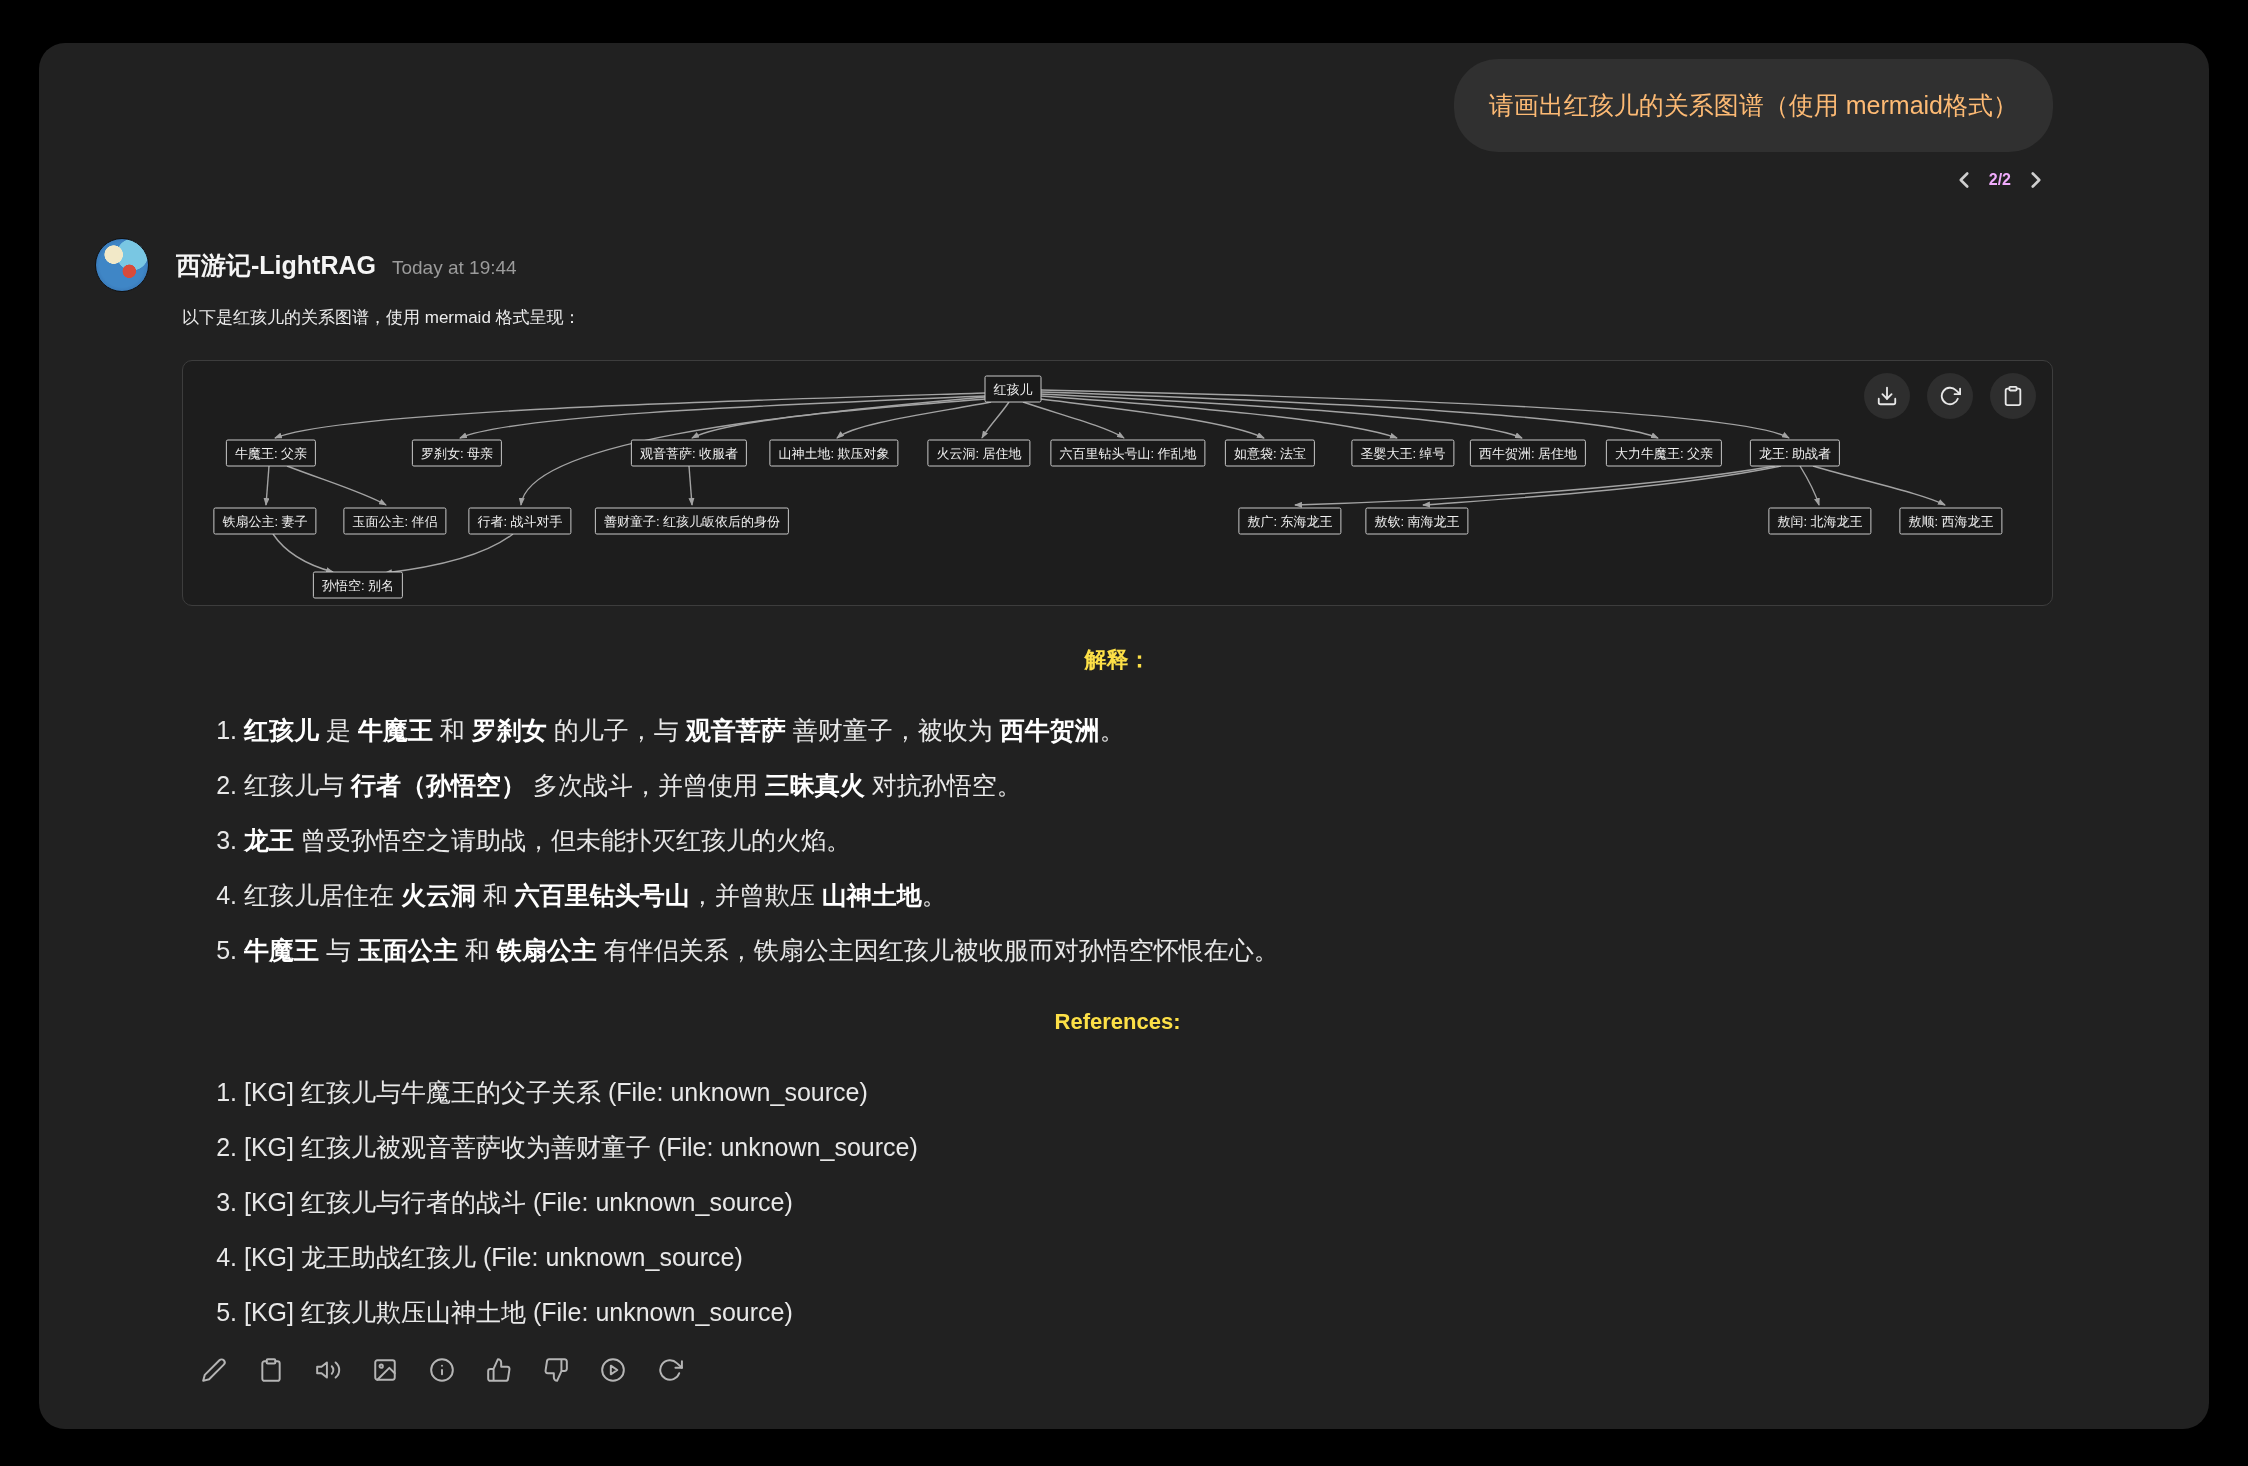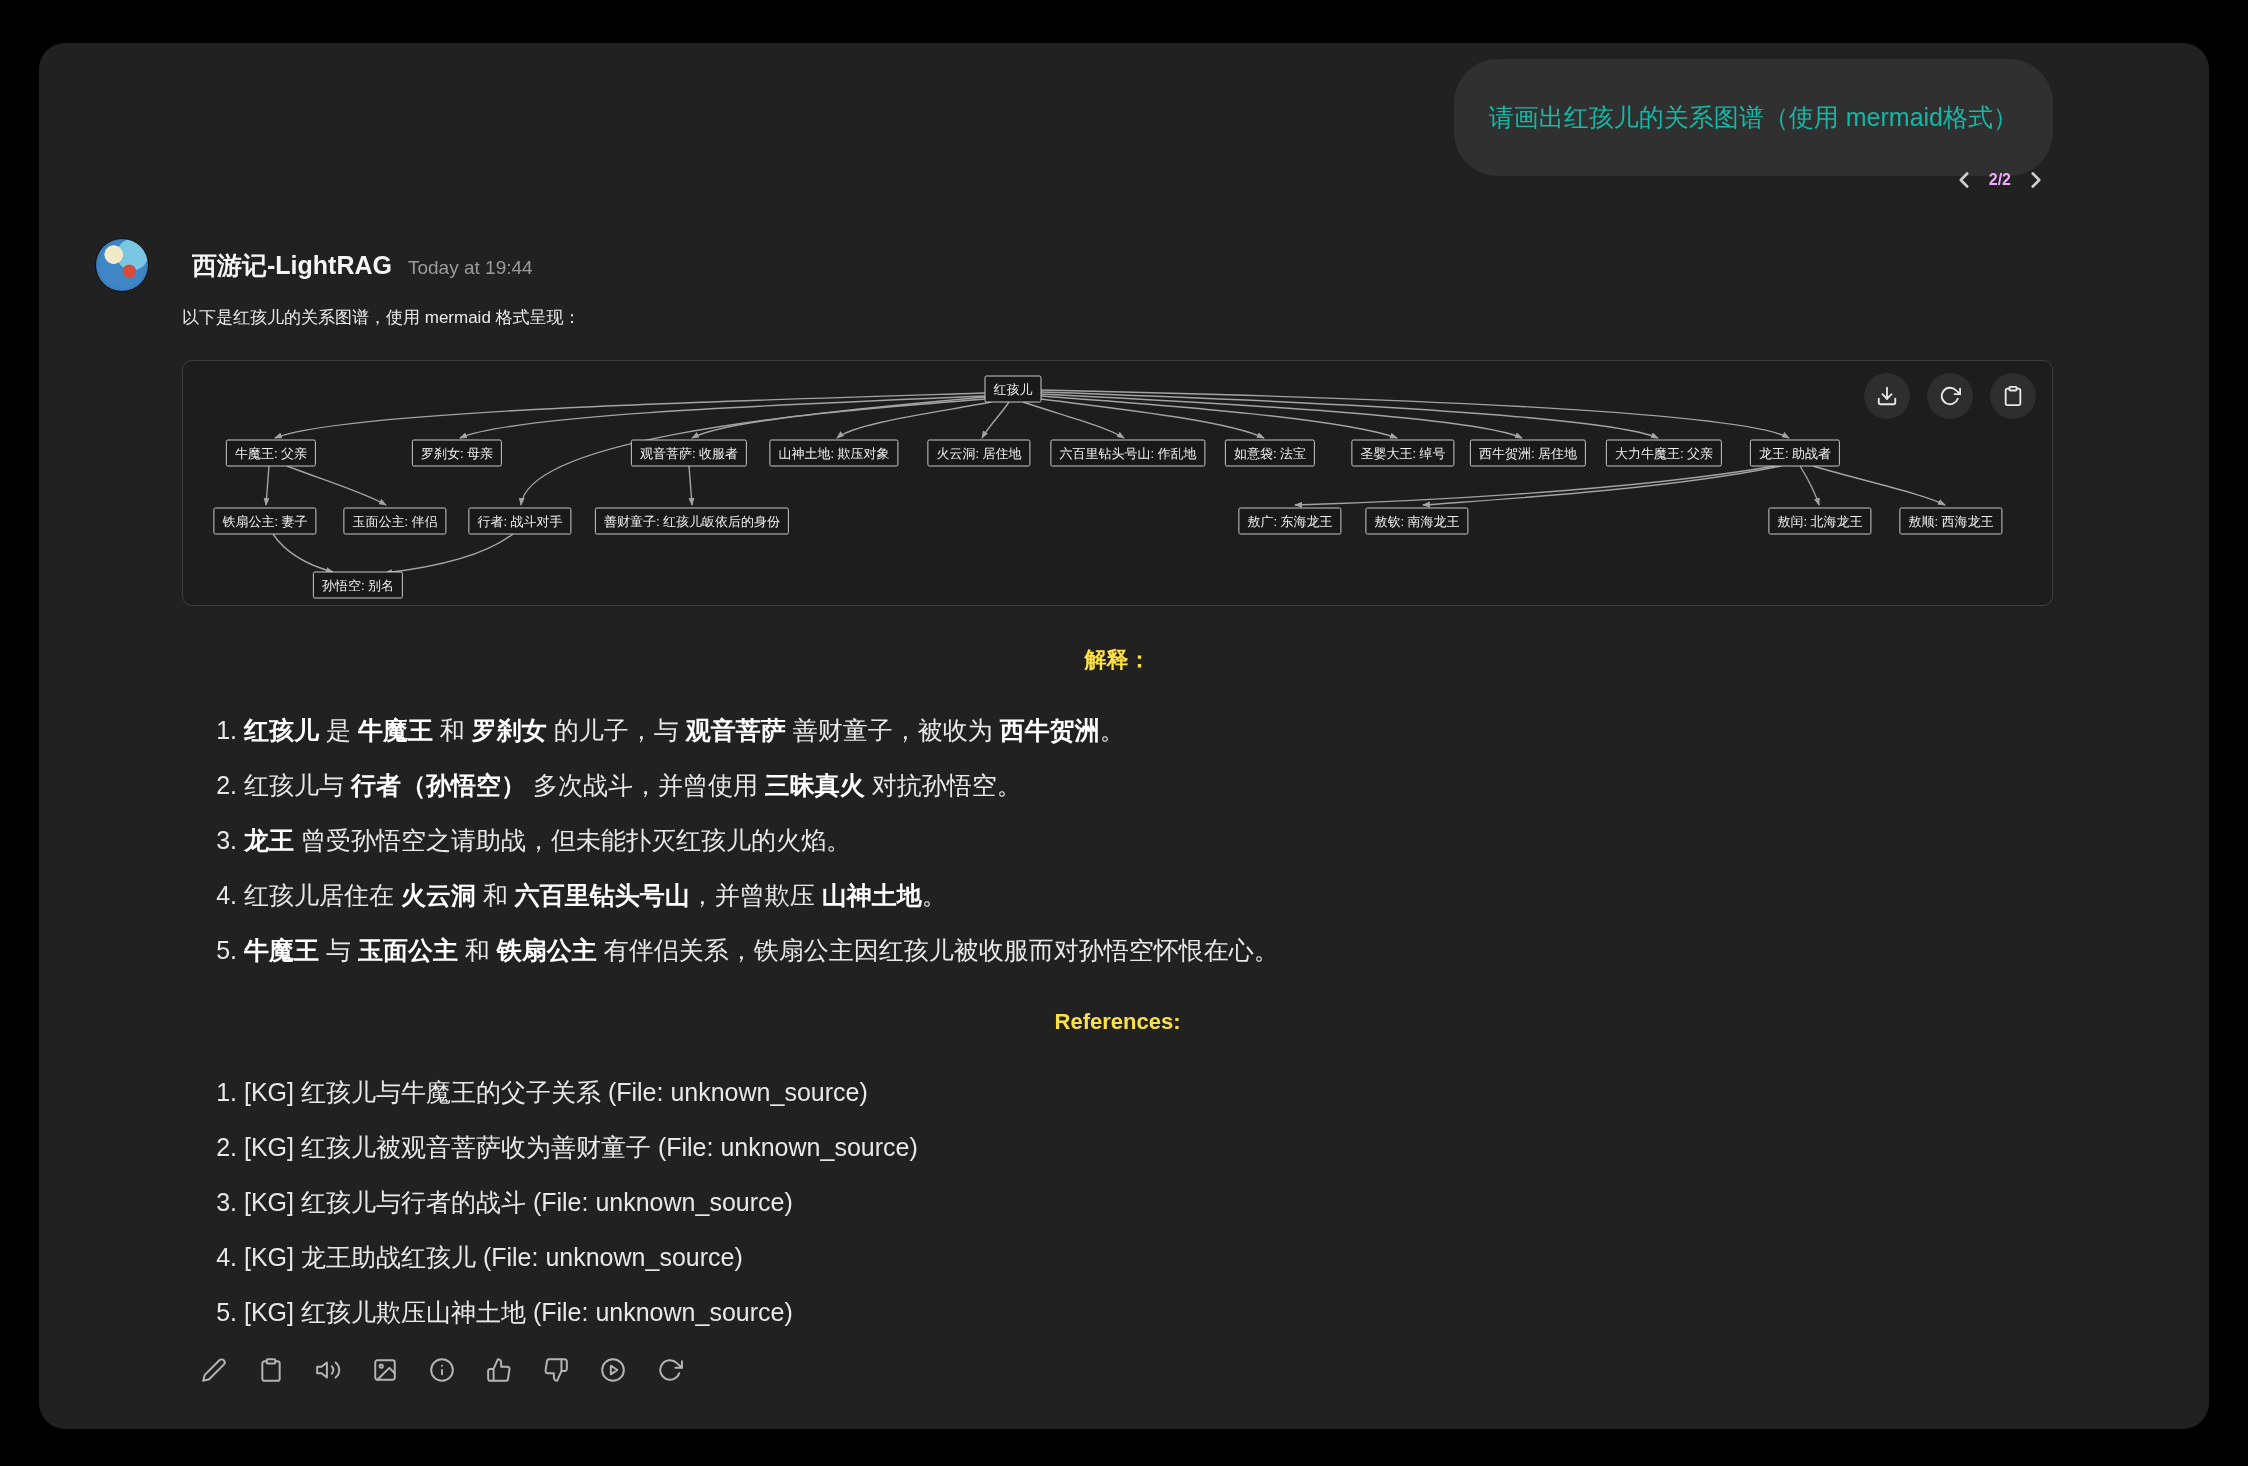--- a/index.html
+++ b/index.html
@@ -3,32 +3,32 @@
 <meta charset="utf-8">
 <style>
   * { margin:0; padding:0; box-sizing:border-box; }
   html,body { width:2248px; height:1466px; background:#000; overflow:hidden;
     font-family:"Liberation Sans","DejaVu Sans",sans-serif; color:#ececec; }
   .panel { position:absolute; left:39px; top:43px; width:2170px; height:1386px;
     background:#212121; border-radius:26px; }
 
   
   .user-row { position:absolute; top:16px; right:156px; }
-  .user-bubble { display:inline-block; background:#303030; color:#14b8a6;
-    font-size:25px; line-height:1; padding:46px 35px; border-radius:44px; }
+  .user-bubble { display:inline-block; background:#303030; color:#fdba74;
+    font-size:25px; line-height:1; padding:34px 35px; border-radius:44px; }
 
   
   .pager { position:absolute; top:124px; right:160px; display:flex; align-items:center; gap:12px; }
   .pager svg { width:26px; height:26px; stroke:#cfcfcf; fill:none; stroke-width:2.4;
     stroke-linecap:round; stroke-linejoin:round; cursor:pointer; }
   .pager-count { font-size:16px; font-weight:bold; color:#f0abfc; }
 
   
   .assistant-block { position:absolute; left:56px; top:195px; width:1958px; }
-  .msg-header { display:flex; align-items:center; gap:43px; height:54px; }
+  .msg-header { display:flex; align-items:center; gap:27px; height:54px; }
   .avatar { width:54px; height:54px; border-radius:50%; flex:0 0 54px;
     background:
       radial-gradient(circle at 34% 30%, #f2e9c8 0 18%, transparent 19%),
       radial-gradient(circle at 64% 62%, #d84b3a 0 14%, transparent 15%),
       radial-gradient(circle at 70% 30%, #79c7e3 0 30%, transparent 31%),
       radial-gradient(circle at 50% 50%, #3f86c6 0 60%, #2b5f9e 100%);
     border:1px solid #111; }
   .bot-name { font-size:25px; font-weight:700; color:#f5f5f5; }
   .timestamp { font-size:19px; color:#9b9b9b; margin-left:16px; }
   .msg-body { margin-left:87px; margin-top:8px; width:1871px; }

